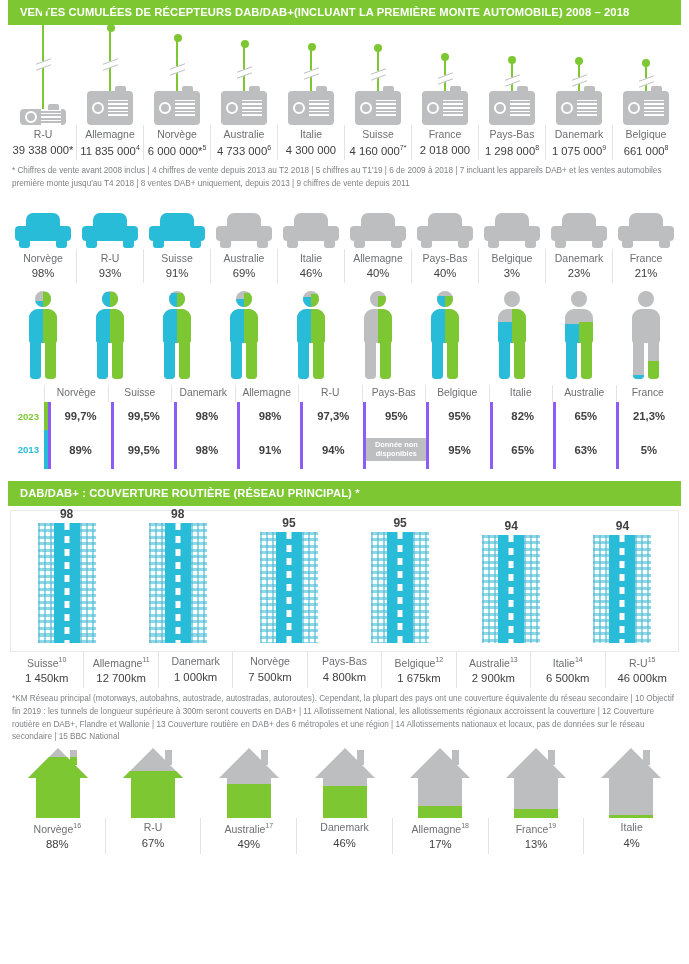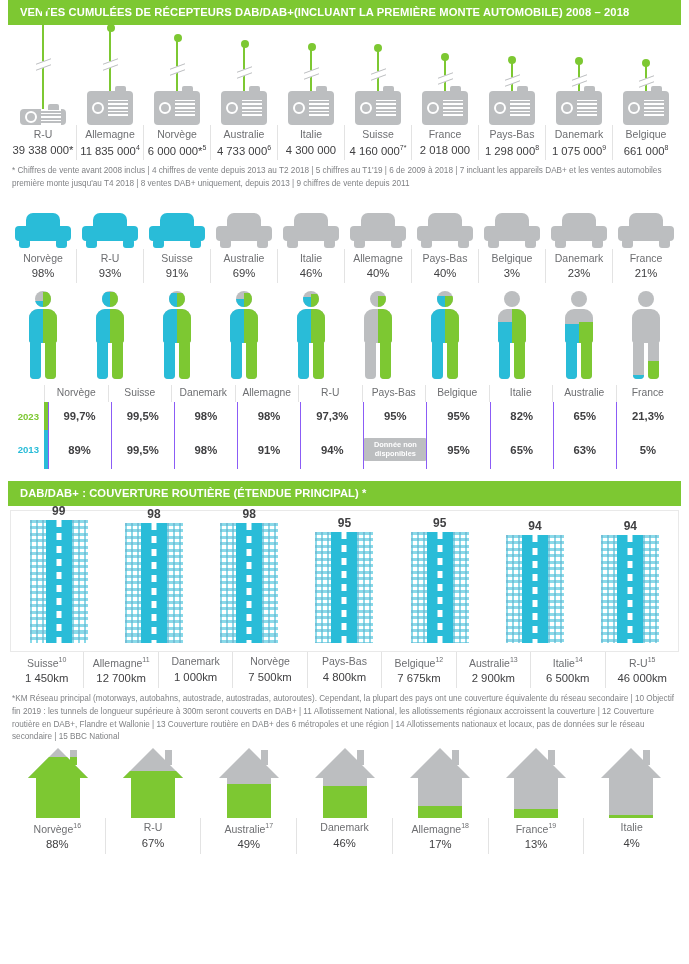--- a/index.html
+++ b/index.html
@@ -108,21 +108,21 @@
     border-left: 1px solid #e3e3e3; padding: 2px 0 4px;
   }
   .cov-row { display: flex; align-items: stretch; }
   .cov-row .yr {
     width: 34px; flex: none; font-size: 9.6px; font-weight: bold;
     display: flex; align-items: center; justify-content: flex-end; padding-right: 5px;
   }
   .cov-row .tick { width: 3.5px; flex: none; }
   .cov-row .c {
     flex: 1; text-align: center; font-size: 11.3px; font-weight: bold; color: #404042;
-    border-left: 1px solid #8b5cf6; padding: 8px 0; display: flex;
+    border-left: 3px solid #8b5cf6; padding: 8px 0; display: flex;
     align-items: center; justify-content: center;
   }
   .cov-row .c:first-of-type { border-left: none; }
   .na {
     background: #bcbec0; color: #ffffff; font-size: 7.4px; font-weight: bold;
     line-height: 1.15; padding: 3px 4px; border-radius: 1px; letter-spacing: 0;
   }
 
   
   .roadbox { margin: 4px 10px 0 10px; border: 1px solid #e9e9e9; padding: 4px 0 8px; }
@@ -906,30 +906,23 @@
         <div class="c">
           <span class="na">Donnée non disponibles</span>
         </div>
         <div class="c">95%</div>
         <div class="c">65%</div>
         <div class="c">63%</div>
         <div class="c">5%</div>
       </div>
   </div>
 
-  <div class="bar" style="margin-top:12px">DAB/DAB+ : COUVERTURE ROUTIÈRE (ÉTENDUE PRINCIPAL) *</div>
+  <div class="bar" style="margin-top:12px">DAB/DAB+ : COUVERTURE ROUTIÈRE (RÉSEAU PRINCIPAL) *</div>
   <div class="roadbox">
     <div class="roads" id="roads">
-        <div class="r-col">
-    <div class="r-num">99</div>
-    <div class="r-strip" style="height:123px">
-      <div class="r-bg" style="height:123px"></div>
-      <div class="r-solid" style="height:123px"></div>
-    </div>
-        </div>
         <div class="r-col">
     <div class="r-num">98</div>
     <div class="r-strip" style="height:120px">
       <div class="r-bg" style="height:120px"></div>
       <div class="r-solid" style="height:120px"></div>
     </div>
         </div>
         <div class="r-col">
     <div class="r-num">98</div>
     <div class="r-strip" style="height:120px">
@@ -983,21 +976,21 @@
   <div class="lcell">
     <div class="name">Norvège</div>
         <div class="val">7 500km</div>
       </div>
   <div class="lcell">
     <div class="name">Pays-Bas</div>
         <div class="val">4 800km</div>
       </div>
   <div class="lcell">
     <div class="name">Belgique<sup>12</sup></div>
-        <div class="val">7 675km</div>
+        <div class="val">1 675km</div>
       </div>
   <div class="lcell">
     <div class="name">Australie<sup>13</sup></div>
         <div class="val">2 900km</div>
       </div>
   <div class="lcell">
     <div class="name">Italie<sup>14</sup></div>
         <div class="val">6 500km</div>
       </div>
   <div class="lcell">

